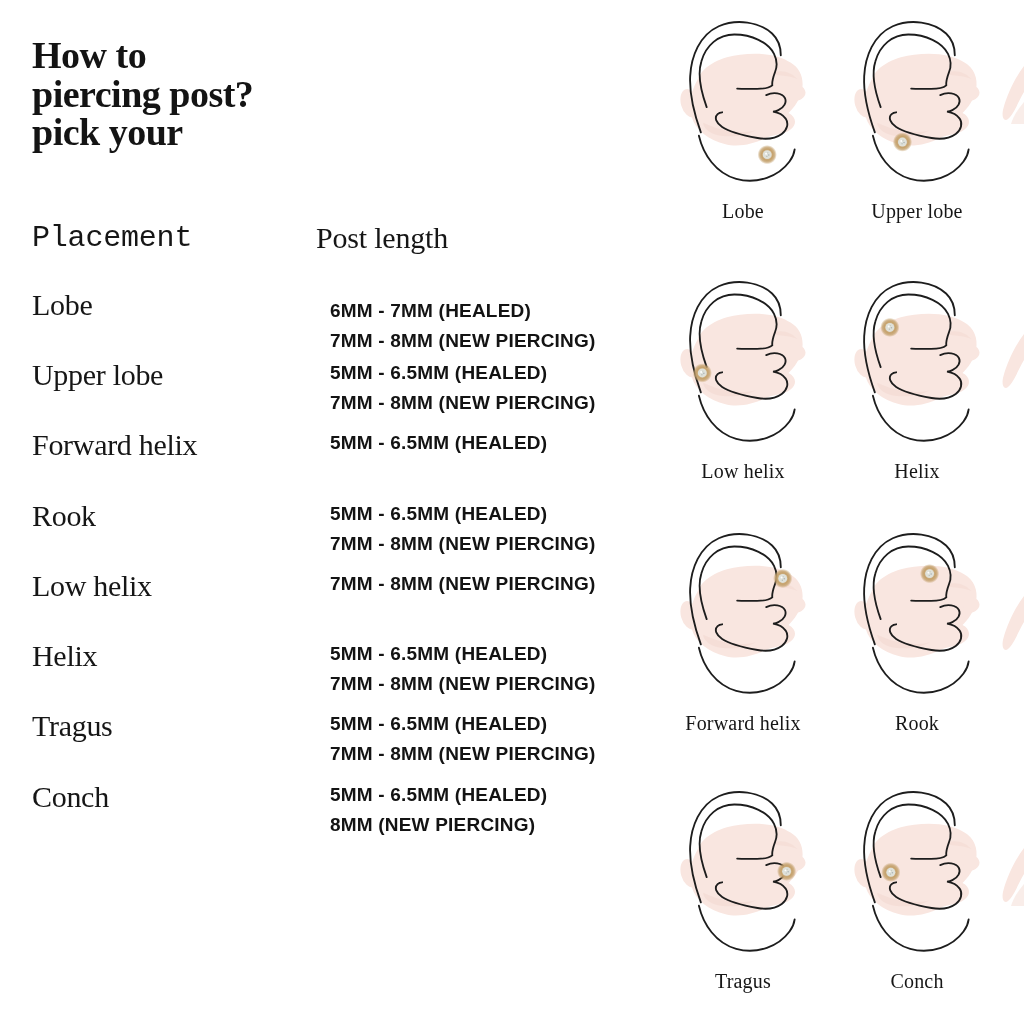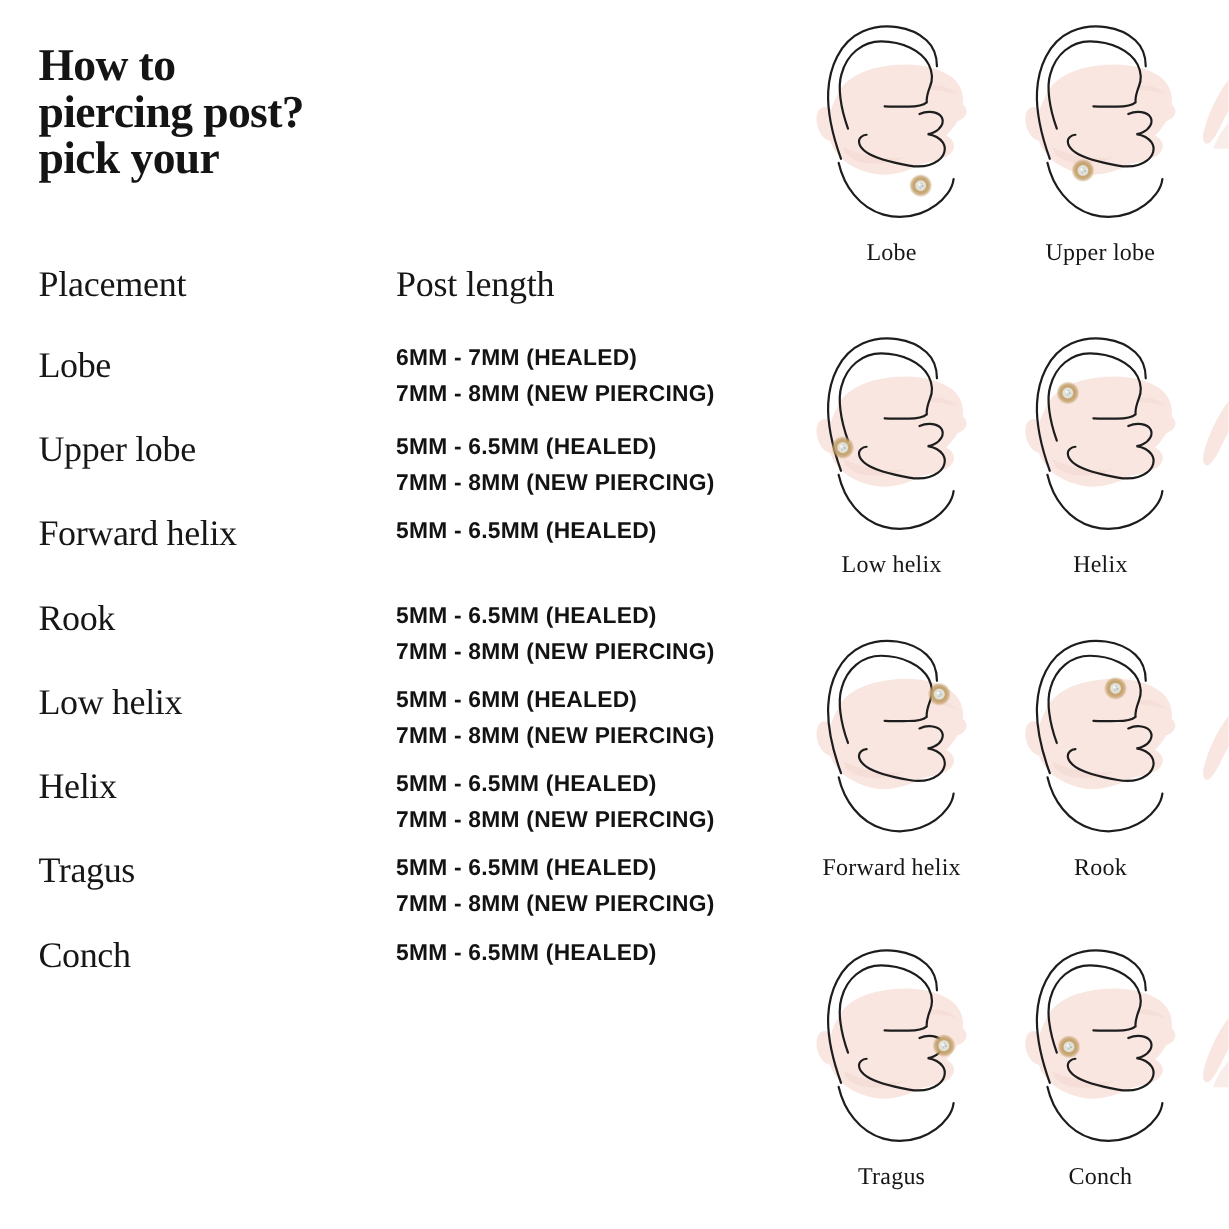--- a/index.html
+++ b/index.html
@@ -6,22 +6,22 @@
   body{width:1024px;height:1024px;background:#ffffff;overflow:hidden;position:relative;
        font-family:"Liberation Serif","DejaVu Serif",serif;color:#1a1a1a;}
   .canvas{position:absolute;inset:0;width:824px;height:1024px;}
 
   
   .title{position:absolute;left:32px;top:36px;font-size:38px;line-height:38.5px;
          font-weight:700;letter-spacing:-0.5px;color:#141414;}
 
   
   .hdr{position:absolute;top:223px;font-size:30px;line-height:30px;letter-spacing:-0.2px;color:#161616;}
-  .hdr.placement{left:32px;}
-  .hdr.postlen{left:330px;}
+  .hdr.placement{left:32px;font-family:Liberation Mono, monospace;}
+  .hdr.postlen{left:316px;}
 
   
   .t-label{position:absolute;left:32px;font-size:30px;line-height:30px;letter-spacing:-0.3px;color:#161616;white-space:nowrap;}
   .t-values{position:absolute;left:330px;font-family:"Liberation Sans","DejaVu Sans",sans-serif;
             font-weight:700;font-size:19px;line-height:30px;letter-spacing:0.2px;color:#131313;white-space:nowrap;}
 
   
   .ear-cell{position:absolute;width:170px;height:230px;}
   .ear-cell svg.ear{position:absolute;left:22px;top:0;}
   .ear-caption{position:absolute;left:0;top:183px;width:170px;text-align:center;
@@ -51,21 +51,21 @@
     <div>piercing post?</div>
     <div>pick your</div>
   </div>
 
   <div class="hdr placement">Placement</div>
   <div class="hdr postlen">Post length</div>
 
   <div id="rows">
       <div>
     <div class="t-label" style="top: 290px;">Lobe</div>
-    <div class="t-values" style="top: 284px;">
+    <div class="t-values" style="top: 296px;">
       <div>6MM - 7MM (HEALED)</div>
       <div>7MM - 8MM (NEW PIERCING)</div>
     </div>
   </div>
       <div>
     <div class="t-label" style="top: 360px;">Upper lobe</div>
     <div class="t-values" style="top: 358px;">
       <div>5MM - 6.5MM (HEALED)</div>
       <div>7MM - 8MM (NEW PIERCING)</div>
     </div>
@@ -79,21 +79,20 @@
       <div>
     <div class="t-label" style="top: 501px;">Rook</div>
     <div class="t-values" style="top: 499px;">
       <div>5MM - 6.5MM (HEALED)</div>
       <div>7MM - 8MM (NEW PIERCING)</div>
     </div>
   </div>
       <div>
     <div class="t-label" style="top: 571px;">Low helix</div>
     <div class="t-values" style="top: 569px;">
-      <div>5MM - 6MM (HEALED)</div>
       <div>7MM - 8MM (NEW PIERCING)</div>
     </div>
   </div>
       <div>
     <div class="t-label" style="top: 641px;">Helix</div>
     <div class="t-values" style="top: 639px;">
       <div>5MM - 6.5MM (HEALED)</div>
       <div>7MM - 8MM (NEW PIERCING)</div>
     </div>
   </div>
@@ -101,20 +100,21 @@
     <div class="t-label" style="top: 711px;">Tragus</div>
     <div class="t-values" style="top: 709px;">
       <div>5MM - 6.5MM (HEALED)</div>
       <div>7MM - 8MM (NEW PIERCING)</div>
     </div>
   </div>
       <div>
     <div class="t-label" style="top: 782px;">Conch</div>
     <div class="t-values" style="top: 780px;">
       <div>5MM - 6.5MM (HEALED)</div>
+      <div>8MM (NEW PIERCING)</div>
     </div>
   </div>
     </div>
   <div id="ear-grid">
       <div class="ear-cell" style="top: 18px; left: 658px;">
     <svg class="ear" width="126" height="169.6" viewBox="0 0 130 175">
 
       <g>
         <path d="M18,64 C24,48 44,40 62,38 C82,35 102,38 114,46 C124,52 128,62 126,74
                  C124,84 118,92 112,98 C120,102 121,110 114,115 C106,121 96,120 88,124

